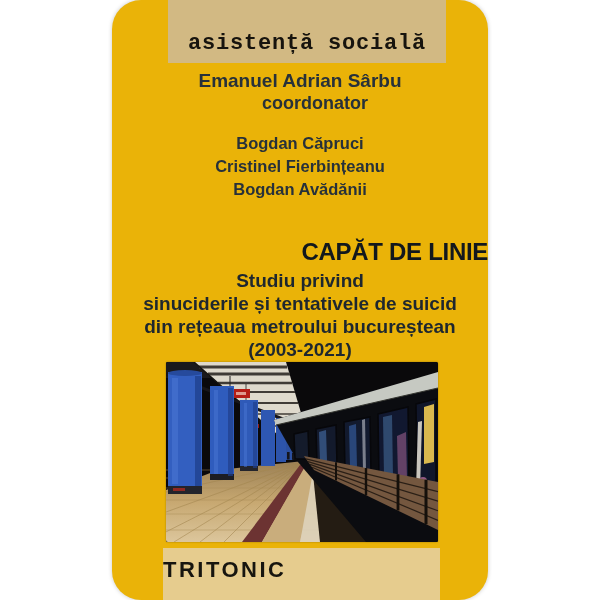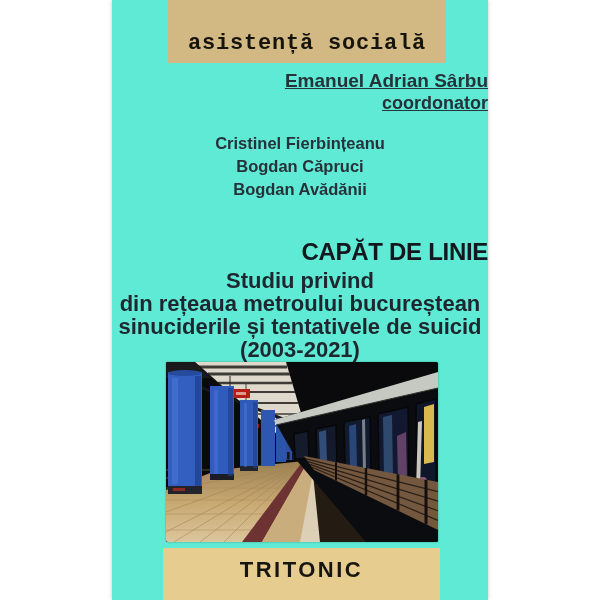--- a/index.html
+++ b/index.html
@@ -16,75 +16,75 @@
     position:absolute;left:56px;top:0;width:278px;height:63px;
     background:#d2b983;
     display:flex;align-items:flex-end;justify-content:center;
     padding-bottom:7px;box-sizing:border-box;
   }
   .series-label{
     font-family:"Liberation Mono","DejaVu Sans Mono",monospace;
     font-weight:bold;font-size:22px;letter-spacing:.8px;color:#17140e;
     white-space:nowrap;
   }
-  .coordinator{position:absolute;left:0;right:0;top:69px;text-align:right;color:#27313a;text-decoration:underline;}
+  .coordinator{position:absolute;left:0;right:0;top:69px;text-align:center;color:#27313a;}
   .coord-name{font-size:19px;font-weight:600;line-height:23px;}
   .coord-role{font-size:18px;font-weight:600;line-height:22px;padding-left:30px;}
   .authors{position:absolute;left:0;right:0;top:132px;text-align:center;color:#27313a;
     font-size:16.5px;font-weight:600;line-height:23px;}
   .book-title{
     position:absolute;left:0;right:0;top:238px;text-align:right;
     font-size:24px;font-weight:bold;letter-spacing:-.3px;color:#12181d;
   }
   .book-subtitle{
     position:absolute;left:0;right:0;top:269px;text-align:center;color:#1e272f;
-    font-size:22px;font-weight:600;line-height:23px;
+    font-size:19px;font-weight:600;line-height:23px;
   }
   .photo{
     position:absolute;left:54px;top:362px;width:272px;height:180px;
     overflow:hidden;border-radius:2px;box-shadow:0 0 2px rgba(0,0,0,.35);
     background:#0a090b;
   }
   .photo svg{display:block;width:100%;height:100%;}
   .publisher-band{
     position:absolute;left:51px;top:548px;width:277px;height:52px;
-    background:#e6cc8e;text-align:center;
+    background:#e6cc8e;
   }
   .publisher-name{
     margin-top:9px;display:inline-block;
     font-size:22px;font-weight:bold;letter-spacing:2.5px;color:#17150f;
   }
 </style>
 </head>
 <body>
 
 <div class="page">
-  <div class="cover" style="background: #5eead4;">
+  <div class="cover" style="background: #eab308; border-radius: 29px;">
 
     <div class="series-band" style="background: rgb(210, 185, 131);">
       <span class="series-label">asistență socială</span>
     </div>
 
     <div class="coordinator">
       <div class="coord-name">Emanuel Adrian Sârbu</div>
       <div class="coord-role">coordonator</div>
     </div>
 
     <div class="authors">
+      <div>Bogdan Căpruci</div>
       <div>Cristinel Fierbințeanu</div>
-      <div>Bogdan Căpruci</div>
       <div>Bogdan Avădănii</div>
     </div>
 
     <div class="book-title" style="color: rgb(18, 24, 29);">CAPĂT DE LINIE</div>
 
     <div class="book-subtitle">
       <div>Studiu privind</div>
+      <div>sinuciderile și tentativele de suicid</div>
       <div>din rețeaua metroului bucureștean</div>
-      <div>sinuciderile și tentativele de suicid</div>
       <div>(2003-2021)</div>
     </div>
 
     <div class="photo">
       <svg viewBox="0 0 272 180" preserveAspectRatio="none">
 
         <rect x="0" y="0" width="272" height="180" fill="#0a090b"></rect>
         <rect x="0" y="0" width="80" height="16" fill="#1a191c"></rect>
 
         <g>

